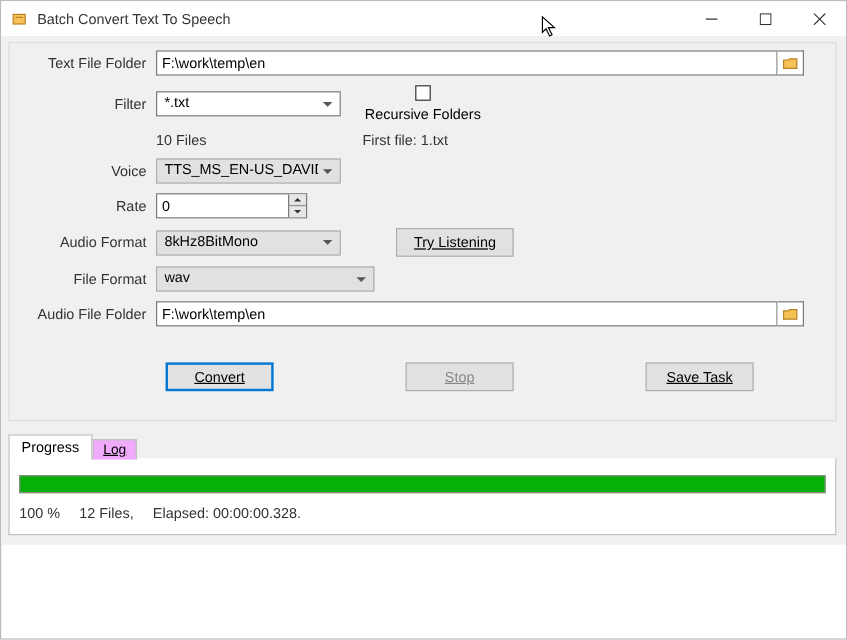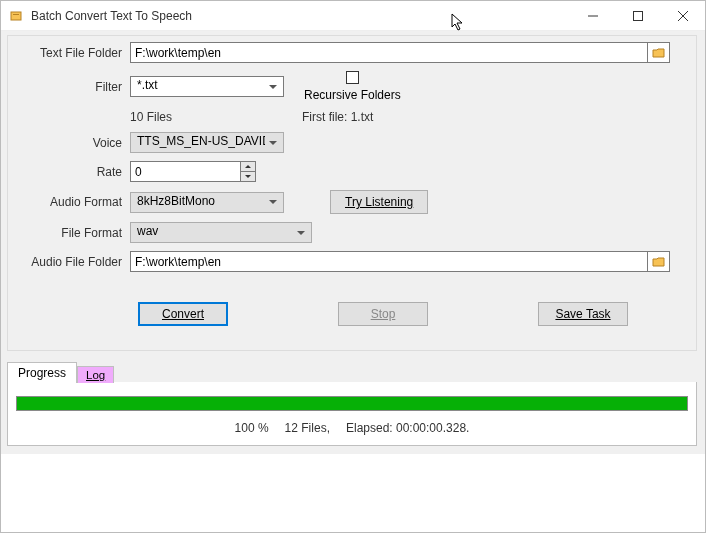--- a/index.html
+++ b/index.html
@@ -205,21 +205,20 @@
   width: 100%;
   height: 15px;
   background: #06b006;
   border: 1px solid #8a8a8a;
 }
 .status-row {
   margin-top: 10px;
   display: flex;
   gap: 16px;
   color: #333;
-  justify-content: center;
 }
 .cursor {
   position: absolute;
   left: 451px; top: 13px;
   pointer-events: none;
 }
 </style>
 </head>
 <body>
 

